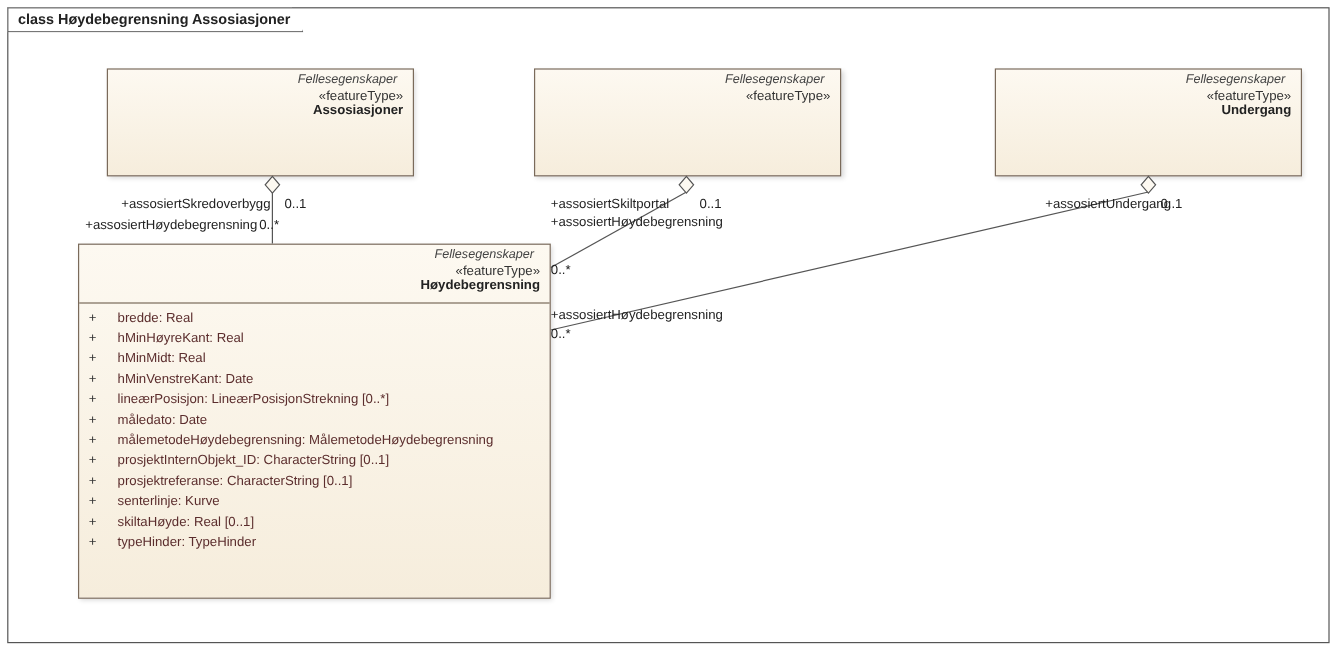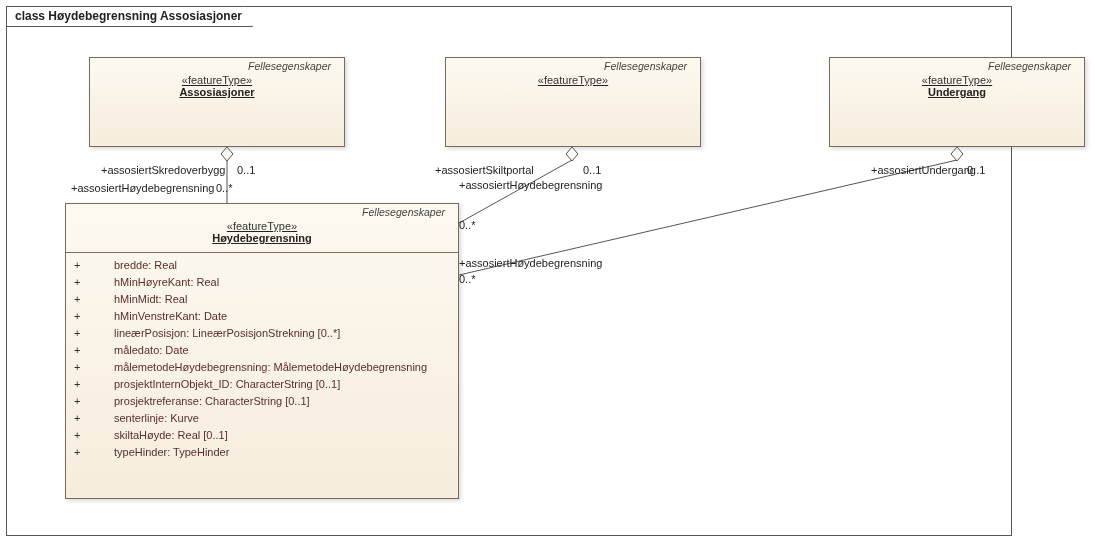--- a/index.html
+++ b/index.html
@@ -10,21 +10,21 @@
     font-size: 11px;
     background: #fff;
     color: #222;
     width: 1114px;
     height: 545px;
     position: relative;
   }
   .frame {
     position: absolute;
     left: 6px; top: 6px;
-    width: 1006px; height: 530px;
+    width: 1102px; height: 530px;
     border: 1px solid #555;
   }
   .frame-tab {
     position: absolute;
     left: -1px; top: -1px;
     padding: 2px 10px 3px 8px;
     border: 1px solid #555;
     border-bottom: 1px solid #555;
     background: #fff;
     font-weight: bold;
@@ -38,32 +38,31 @@
     box-shadow: 2px 2px 4px rgba(0,0,0,0.15);
   }
   .classbox .superlabel {
     position: absolute;
     top: 2px; right: 13px;
     font-style: italic;
     color: #444;
     font-size: 10.5px;
   }
   .classbox .head {
-    text-align: center;
+    text-align: right;
     padding: 16px 8px 8px 8px;
     border-bottom: 1px solid #7a6a5a;
-    text-decoration: underline;
   }
   .classbox.simple .head { border-bottom: none; }
   .stereo { color: #333; }
   .cname { font-weight: bold; color: #222; }
   .attrs { padding: 4px 8px 8px 8px; }
   .attr-row { display: flex; align-items: baseline; line-height: 17px; color: #5b2d2d; }
   .attr-row .vis { width: 24px; color: #333; }
-  .attr-row .textv { flex: 1; white-space: nowrap; margin-left: 16px; }
+  .attr-row .textv { flex: 1; white-space: nowrap; }
   svg.connectors {
     position: absolute;
     left: 0; top: 0;
     width: 1102px; height: 530px;
     pointer-events: none;
   }
   .lbl {
     position: absolute;
     font-size: 11px;
     color: #222;
@@ -170,21 +169,21 @@
 
     <line x1="950" y1="153" x2="452" y2="268" stroke="#555" stroke-width="1"></line>
     <polygon points="950,140 956,147 950,154 944,147" fill="#fdf9f1" stroke="#555" stroke-width="1"></polygon>
   </svg>
 
   <div class="lbl" style="left:94px; top:157px;">+assosiertSkredoverbygg</div>
   <div class="lbl" style="left:230px; top:157px;">0..1</div>
   <div class="lbl" style="left:64px; top:175px;">+assosiertHøydebegrensning</div>
   <div class="lbl" style="left:209px; top:175px;">0..*</div>
 
-  <div class="lbl" style="left:428px; top:157px;">+assosiertSkiltportal</div>
+  <div class="lbl" style="left:452px; top:157px;">+assosiertSkiltportal</div>
   <div class="lbl" style="left:576px; top:157px;">0..1</div>
   <div class="lbl" style="left:452px; top:172px;">+assosiertHøydebegrensning</div>
   <div class="lbl" style="left:452px; top:212px;">0..*</div>
 
   <div class="lbl" style="left:864px; top:157px;">+assosiertUndergang</div>
   <div class="lbl" style="left:960px; top:157px;">0..1</div>
   <div class="lbl" style="left:452px; top:250px;">+assosiertHøydebegrensning</div>
   <div class="lbl" style="left:452px; top:266px;">0..*</div>
 
 </div>

